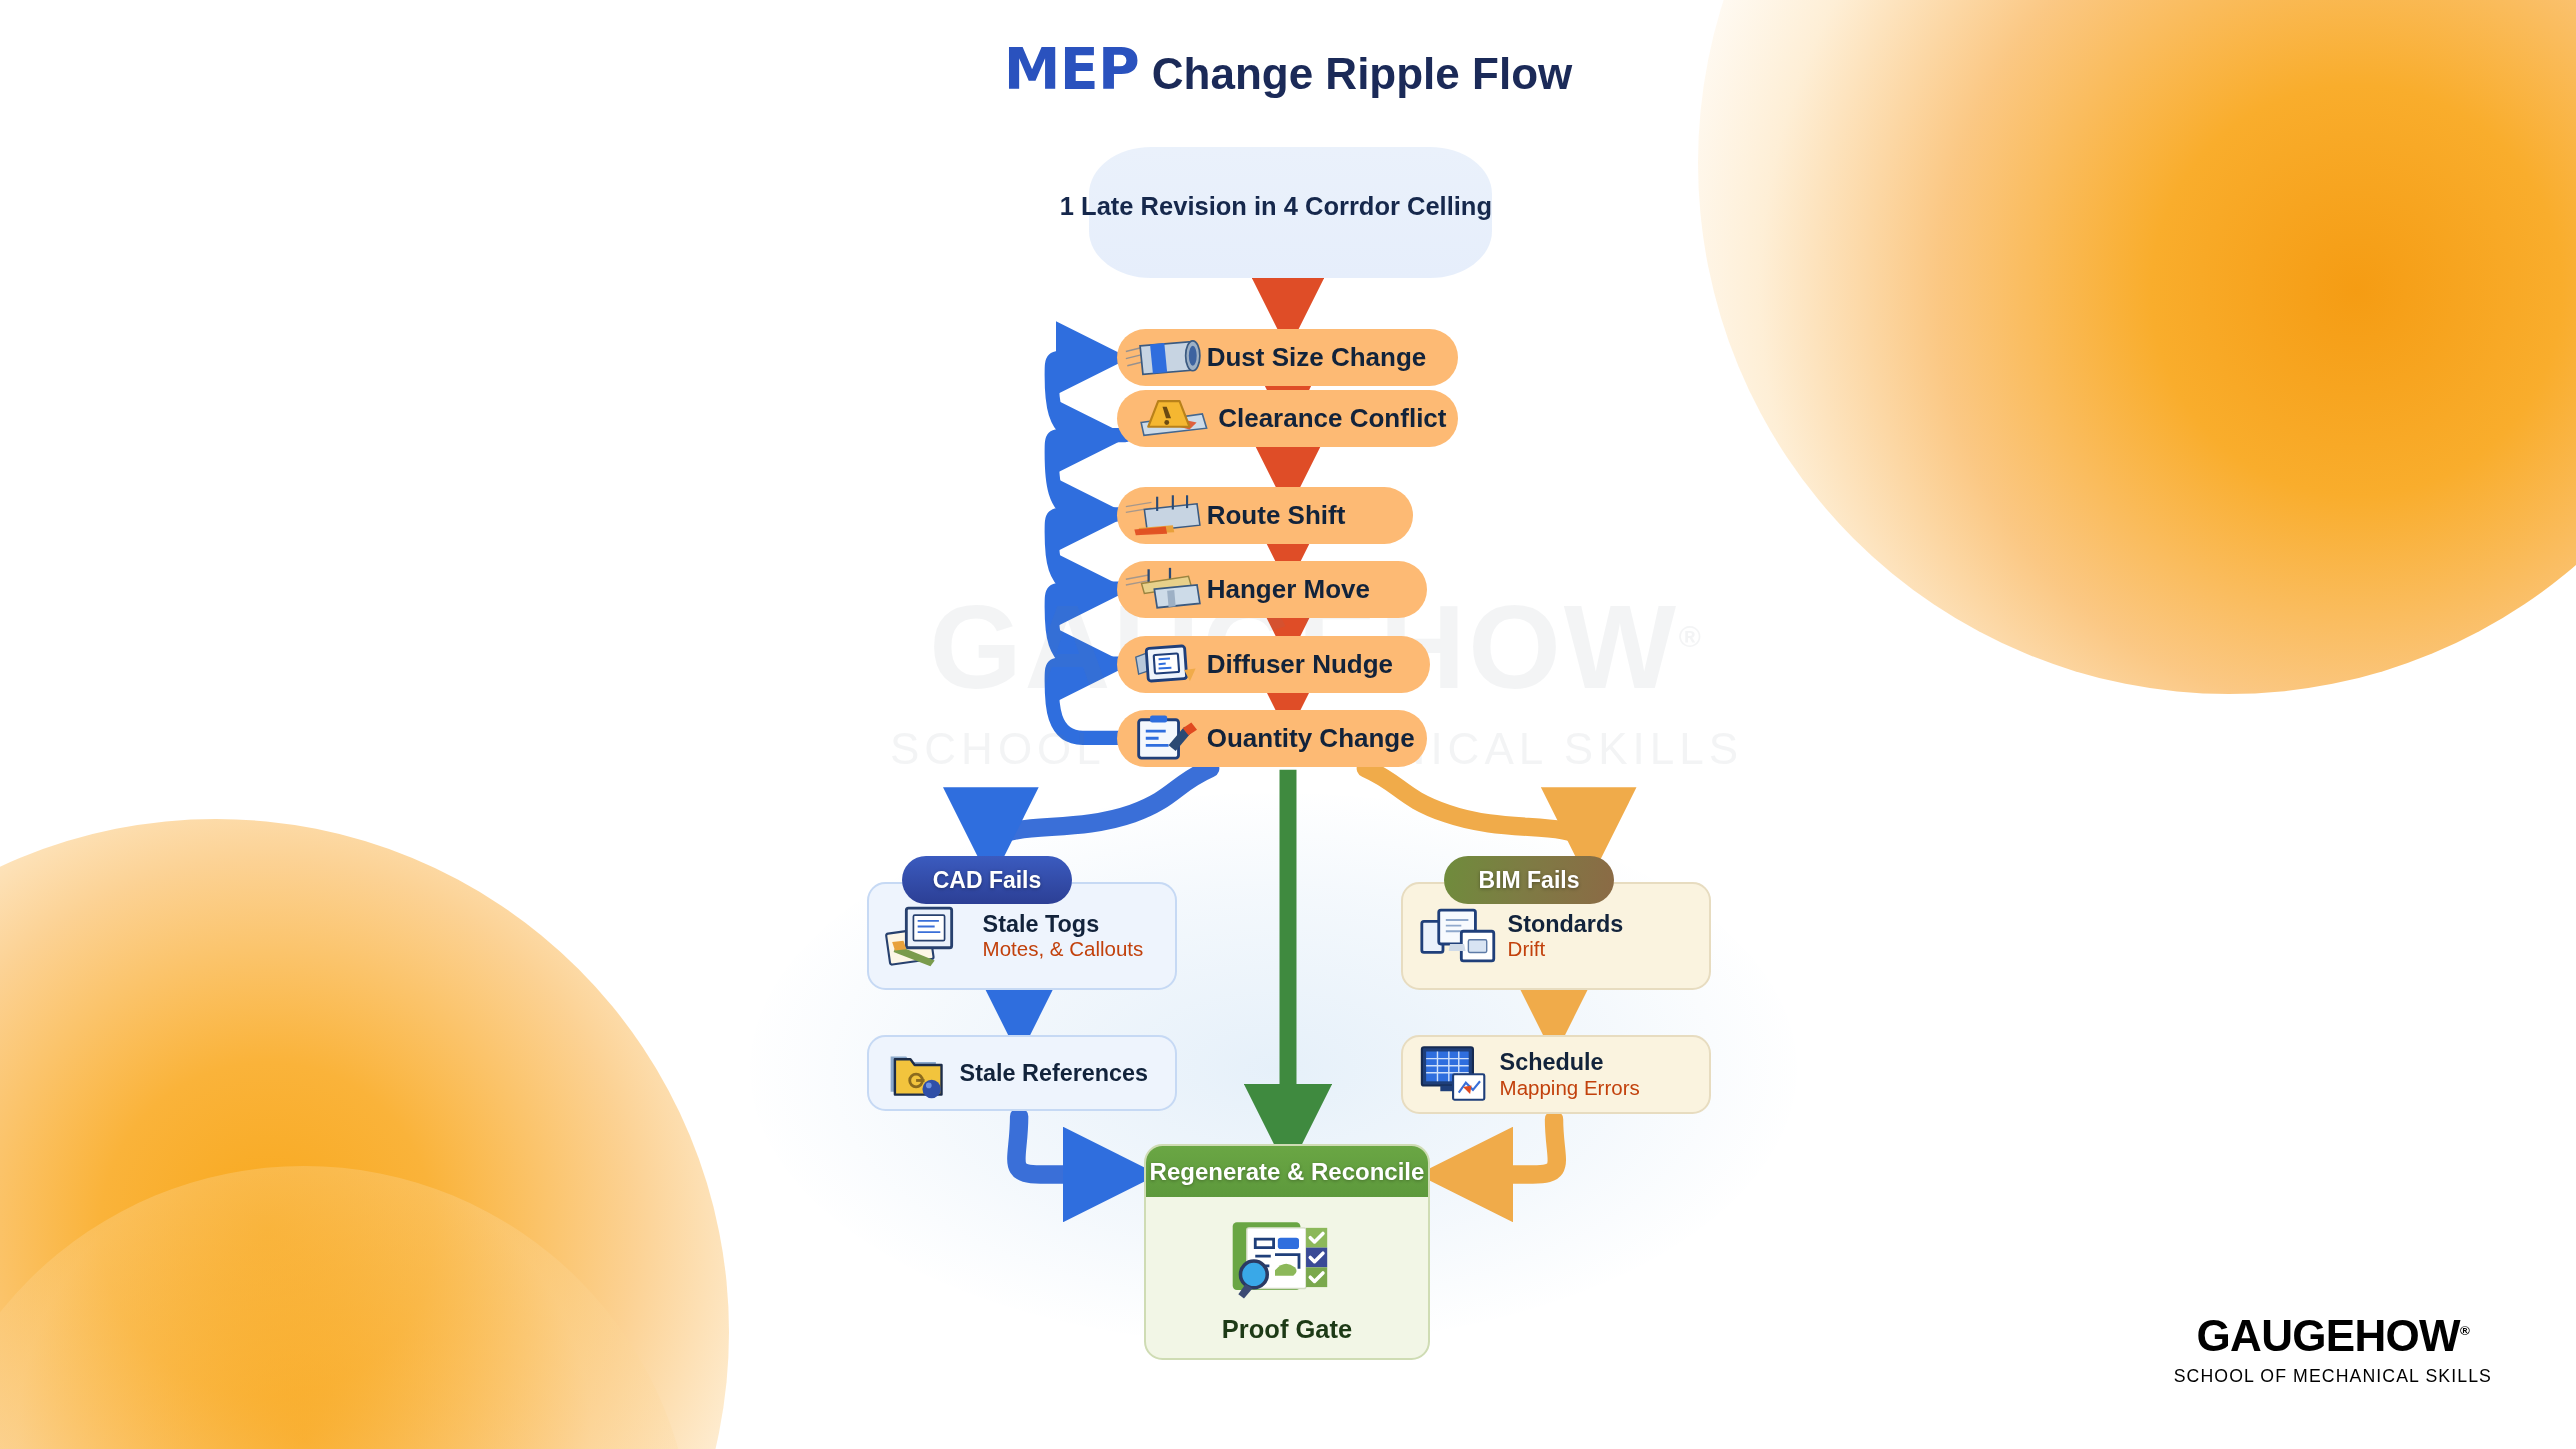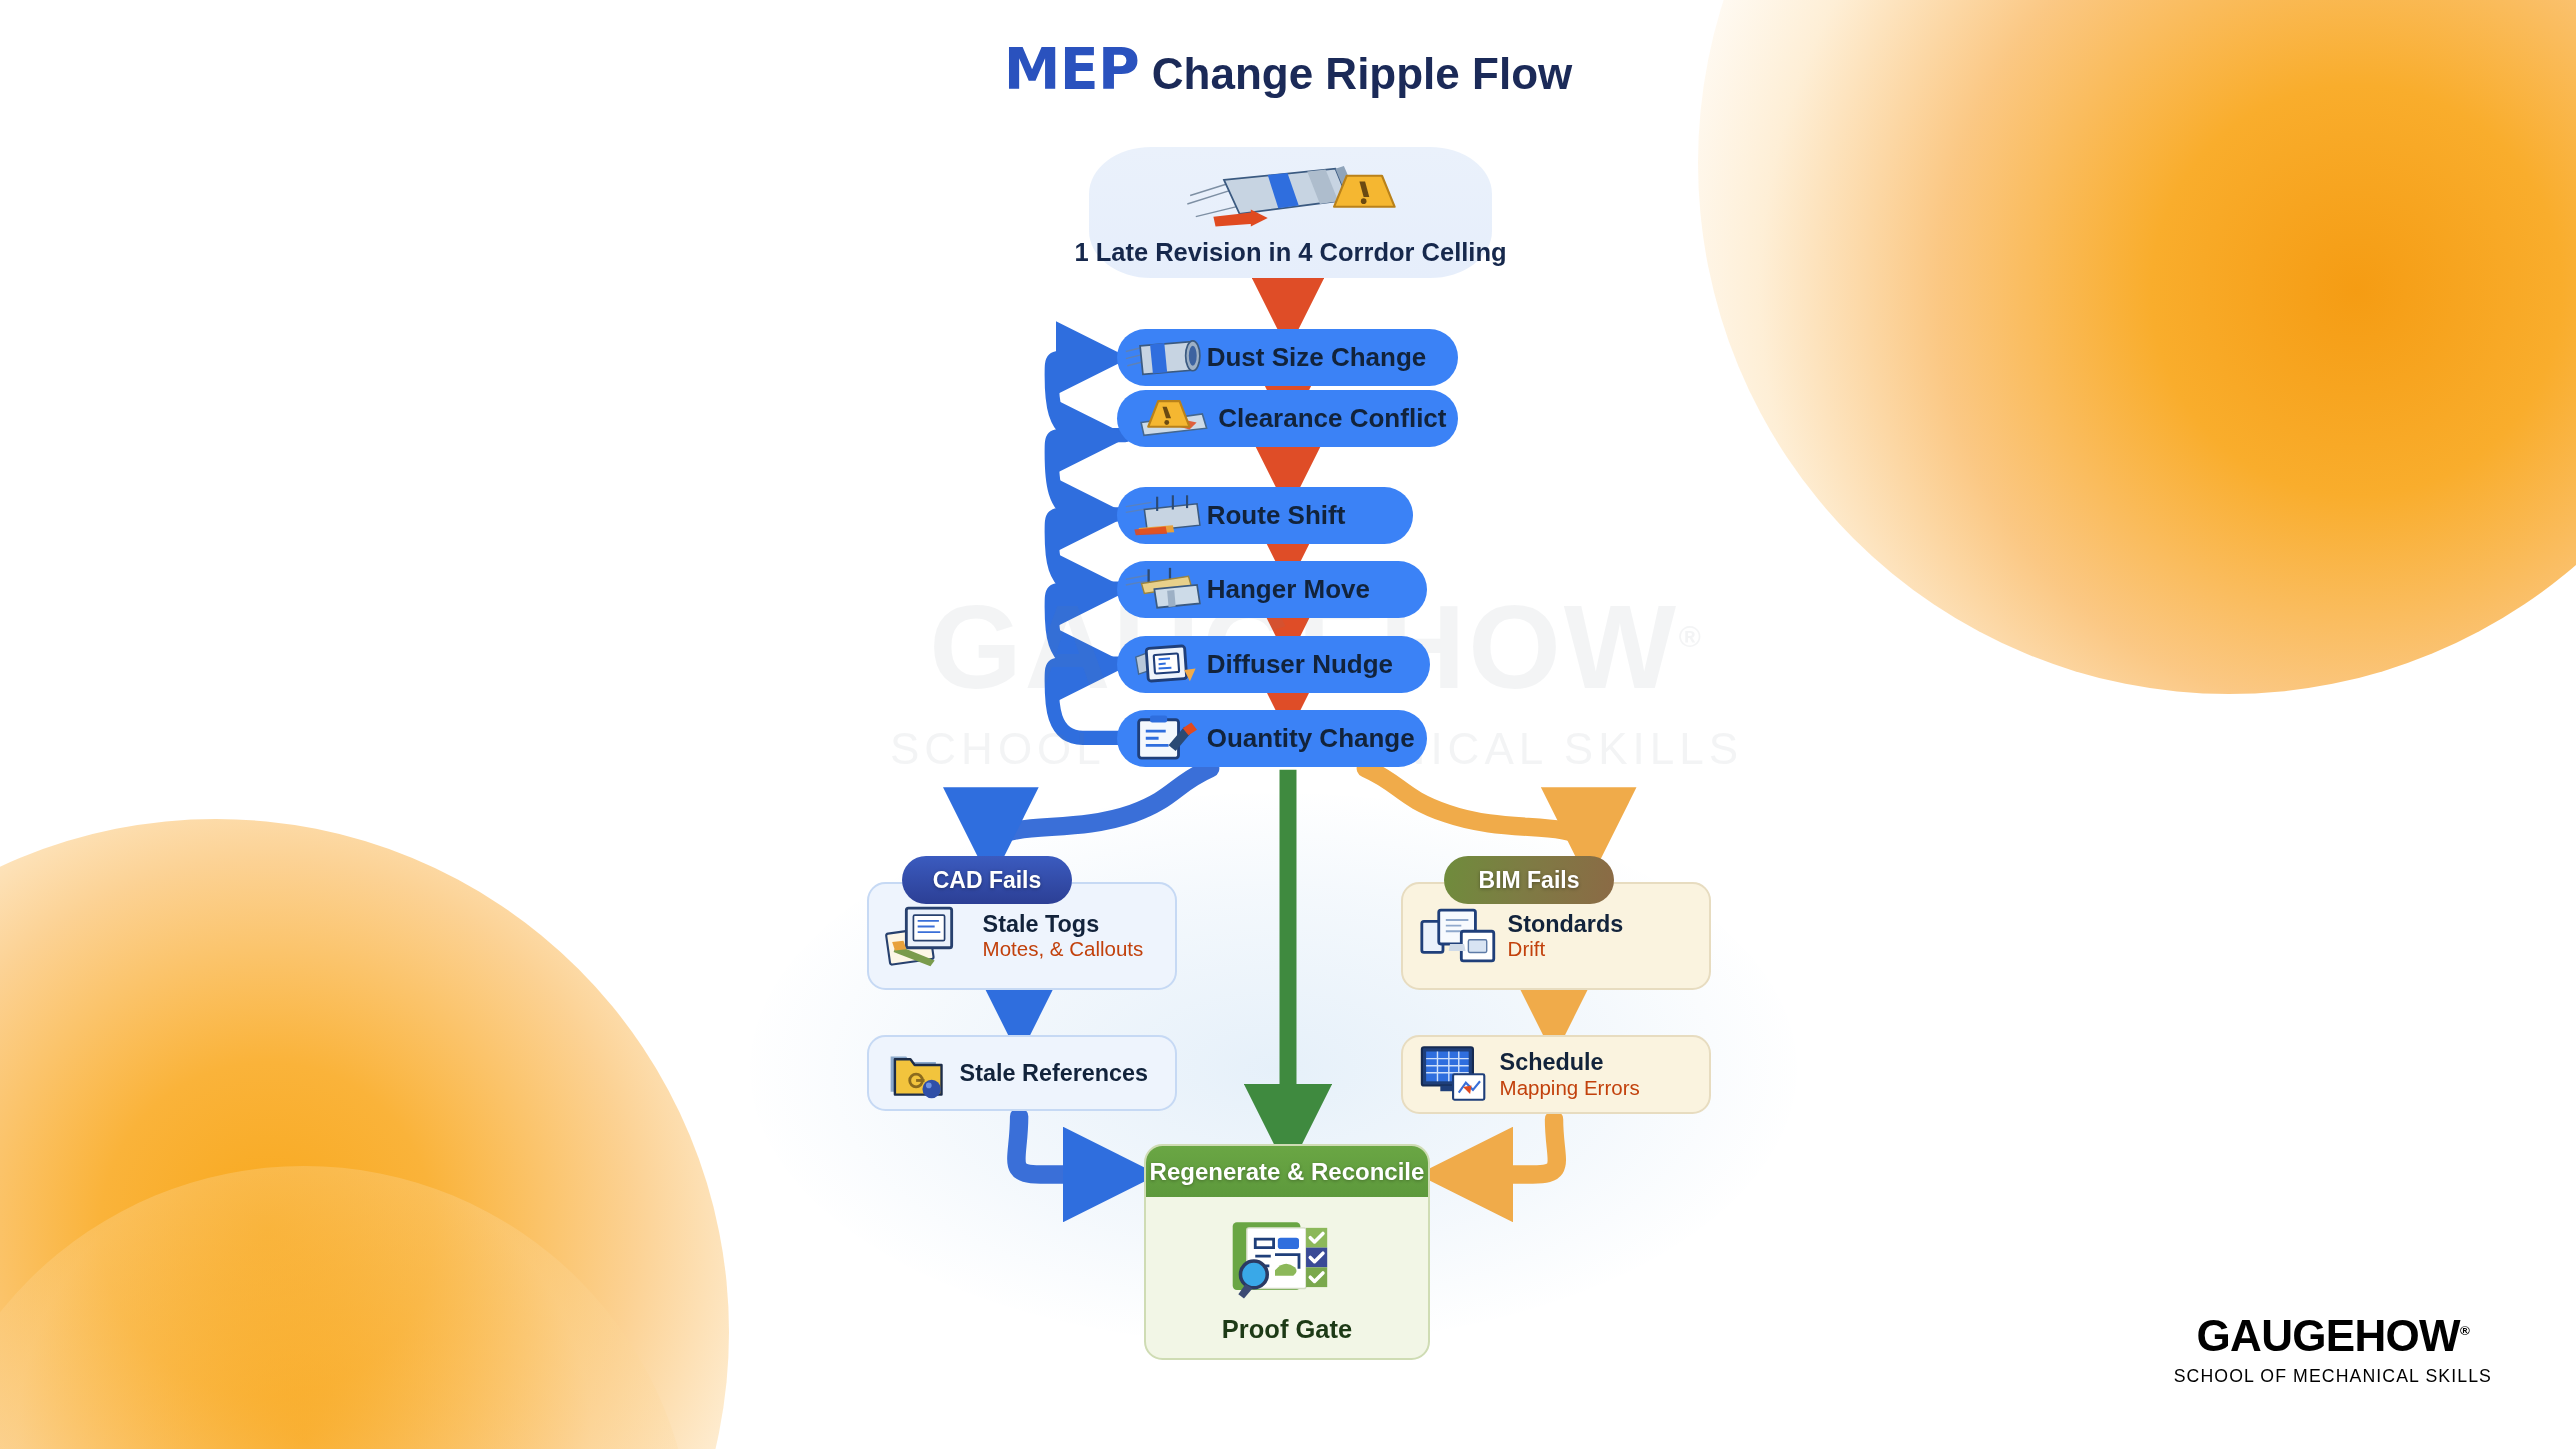--- a/index.html
+++ b/index.html
@@ -34,26 +34,26 @@
   #title-rest{font-size:44px;font-weight:bold;color:#1b2a58;margin-left:12.7px;}
 
   
   .card{position:absolute;box-sizing:border-box;}
   .pill{border-radius:51px;display:flex;align-items:center;}
   .pill .lbl{font-size:26px;font-weight:600;color:#12233b;white-space:nowrap;}
 
   
   #hero{left:1089px;top:147px;width:403px;height:131px;
     background:linear-gradient(180deg,#eaf1fb 0%,#e6eefb 100%);
-    border-radius:62px / 47px;display:flex;flex-direction:column;
+    border-radius:62px / 47px;display:flex;flex-direction:row;
     align-items:center;justify-content:flex-end;padding-bottom:11.3px;}
   #hero .hero-label{font-size:25.5px;font-weight:600;color:#16284c;white-space:nowrap;}
 
   
-  .chain{background:#3b82f6;}
+  .chain{background:#fdba74;}
   .chain.c0{left:1117px;top:329px;width:341px;height:57px;}
   .chain.c1{left:1117px;top:390px;width:341px;height:57px;justify-content:center;}
   .chain.c2{left:1117px;top:487px;width:296px;height:57px;}
   .chain.c3{left:1117px;top:561px;width:310px;height:57px;}
   .chain.c4{left:1117px;top:636px;width:313px;height:57px;}
   .chain.c5{left:1117px;top:710px;width:310px;height:57px;}
   .chain .ic{width:84px;height:50px;margin-left:5.7px;flex:0 0 auto;position:relative;}
 
   
   .group{border-radius:18.4px;box-sizing:border-box;}

